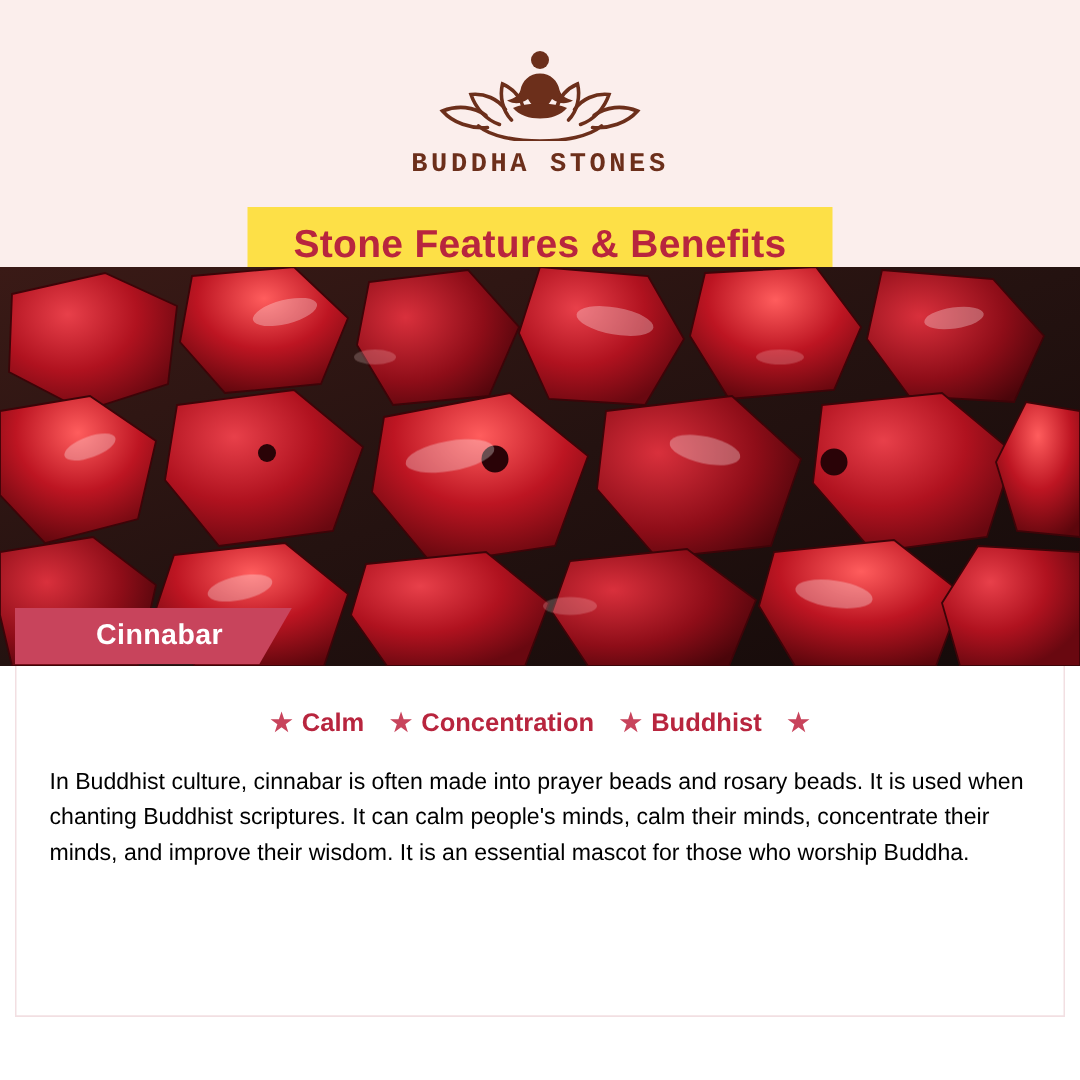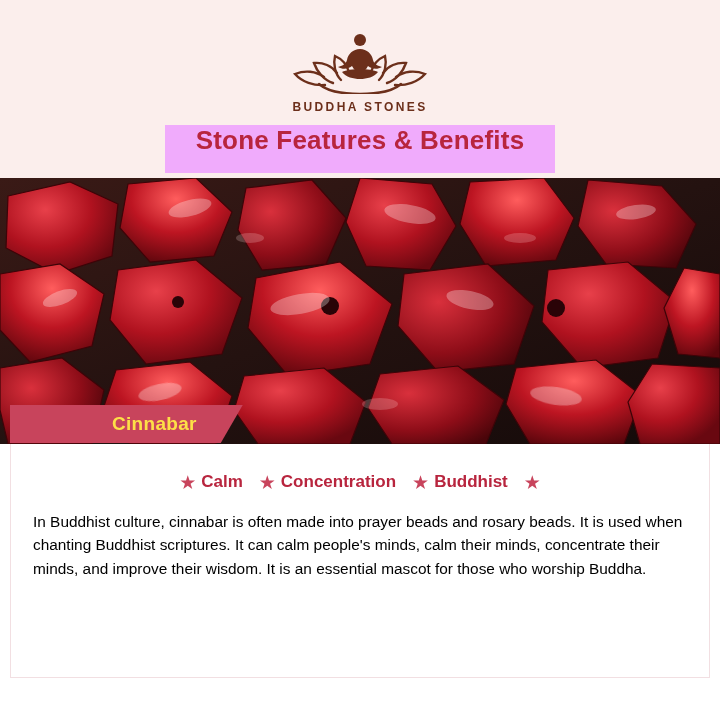--- a/index.html
+++ b/index.html
@@ -44,34 +44,35 @@
   .logo-wrap {
     position: absolute;
     left: 0; right: 0; top: 18px;
     display: flex;
     flex-direction: column;
     align-items: center;
   }
   .logo-mark { width: 170px; height: 66px; display: block; }
   .brand-name {
     margin-top: 6px;
-    font-size: 12px;
+    font-size: 18px;
     letter-spacing: 2.4px;
     color: #6c2f1b;
     font-weight: 700;
-    font-family: Liberation Sans, sans-serif;
+    font-family: Liberation Mono, monospace;
   }
 
   .title-band {
     position: absolute;
     left: 155px; right: 155px;
-    top: 115px;
+    top: 128px;
     height: 48px;
-    background: #f0abfc;
-    display: flex;
+    background: #fde047;
+    display: flex;
+    align-items: center;
     justify-content: center;
   }
   .title-band h1 {
     font-size: 26px;
     font-weight: 700;
     color: #b8253e;
     letter-spacing: 0.2px;
   }
 
   
@@ -91,25 +92,24 @@
     left: 10px;
     top: 405px;
     height: 38px;
     padding: 0 46px 0 54px;
     background: #c8445c;
     display: flex;
     align-items: center;
     clip-path: polygon(0 0, 100% 0, calc(100% - 22px) 100%, 0 100%);
   }
   .name-ribbon span {
-    color: #fde047;
+    color: #ffffff;
     font-size: 19px;
     font-weight: 700;
     letter-spacing: 0.3px;
-    margin-left: 48px;
   }
 
   
   .content {
     position: absolute;
     left: 10px; right: 10px;
     top: 444px;
     bottom: 42px;
     background: #ffffff;
     border: 1px solid #f2dfe2;

